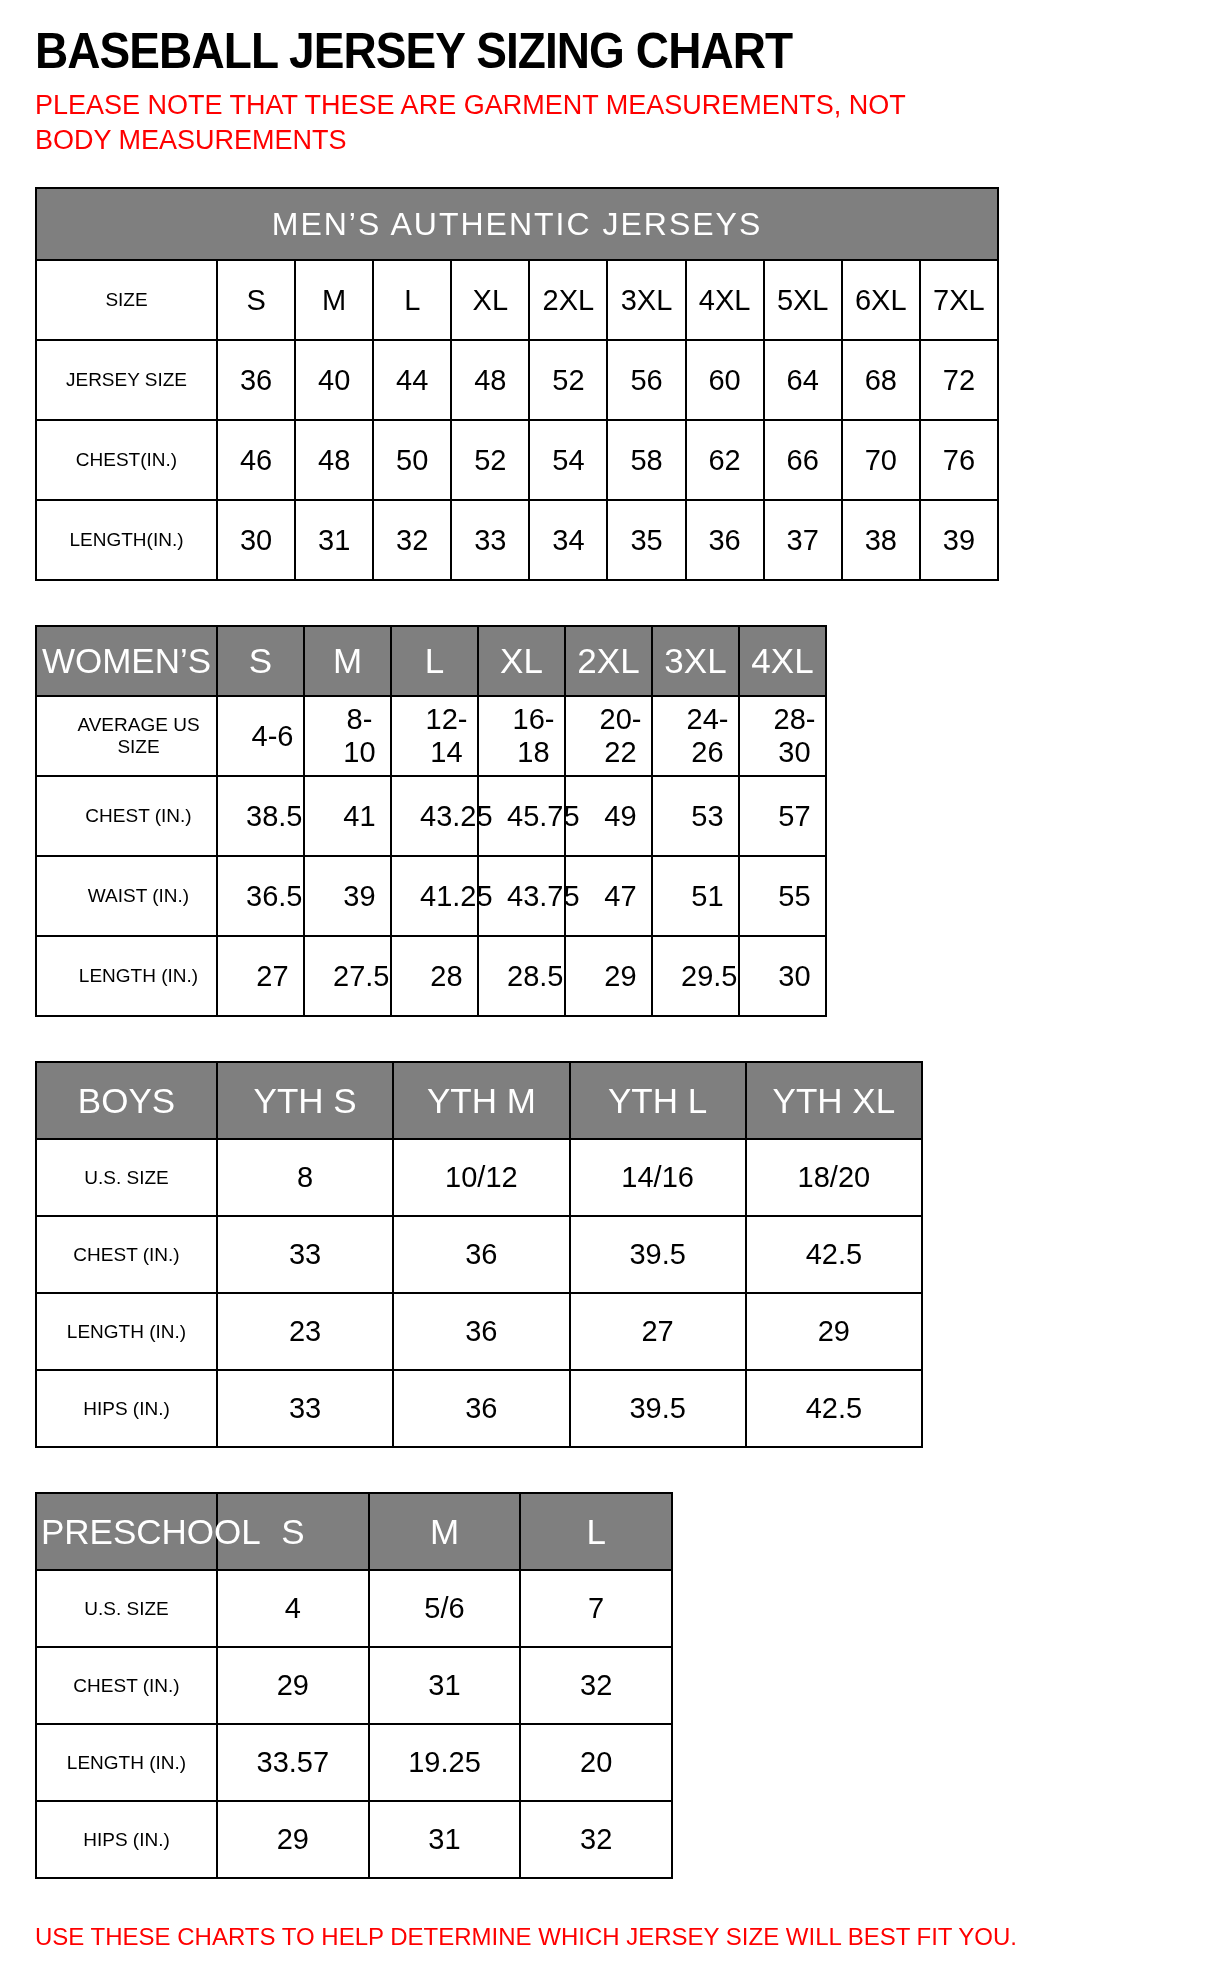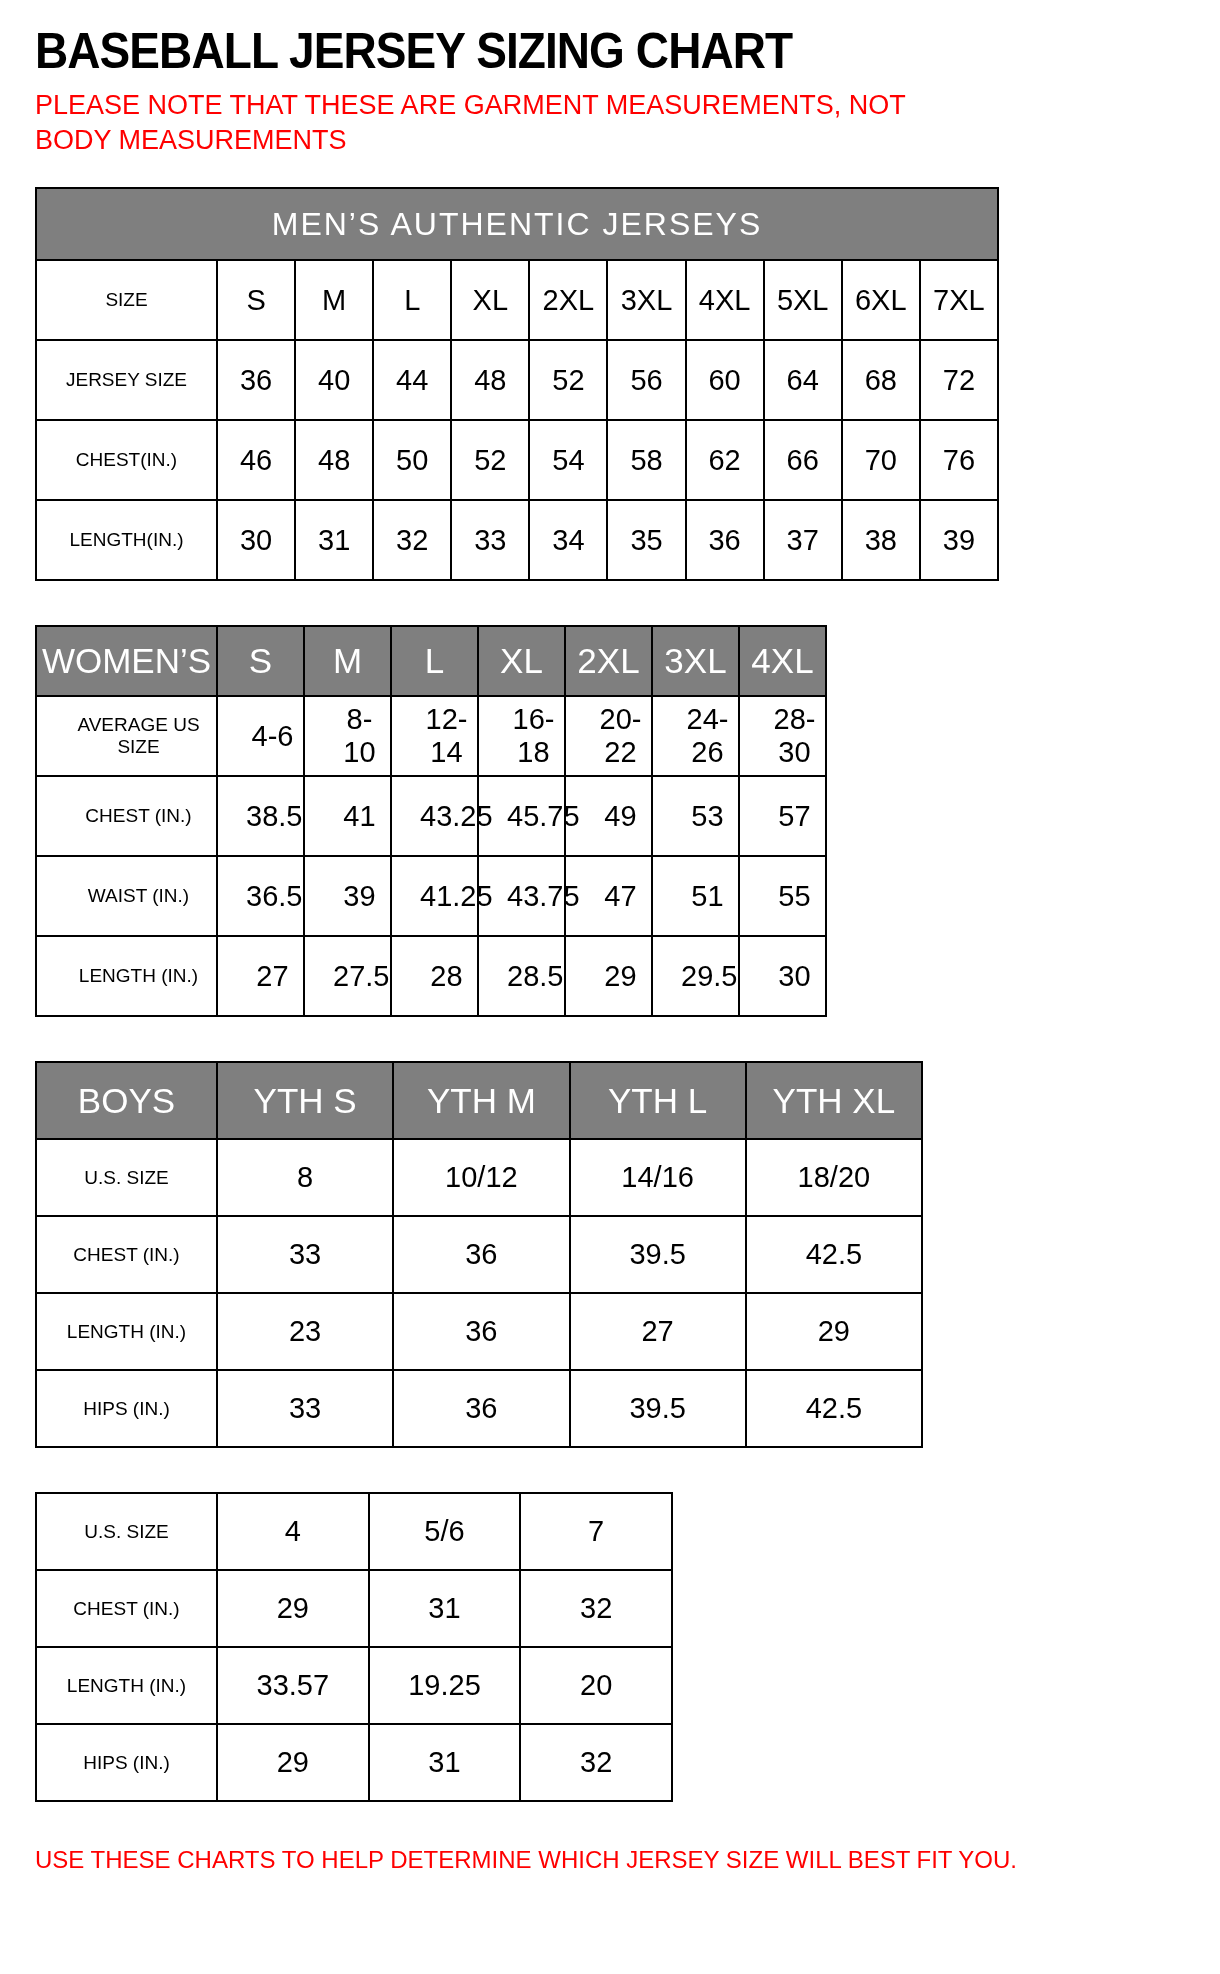--- a/index.html
+++ b/index.html
@@ -276,20 +276,26 @@
       </tbody>
     </table>
   <table class="size-table preschool">
       <colgroup>
         <col class="col-label">
         <col class="col-data">
         <col class="col-data">
         <col class="col-data">
       </colgroup>
       <tbody>
+        <tr class="head">
+          <th class="rowlabel">PRESCHOOL</th>
+          <th>S</th>
+          <th>M</th>
+          <th>L</th>
+        </tr>
         <tr class="body-row">
           <th class="rowlabel">U.S. SIZE</th>
           <td>4</td>
           <td>5/6</td>
           <td>7</td>
         </tr>
         <tr class="body-row">
           <th class="rowlabel">CHEST (IN.)</th>
           <td>29</td>
           <td>31</td>

